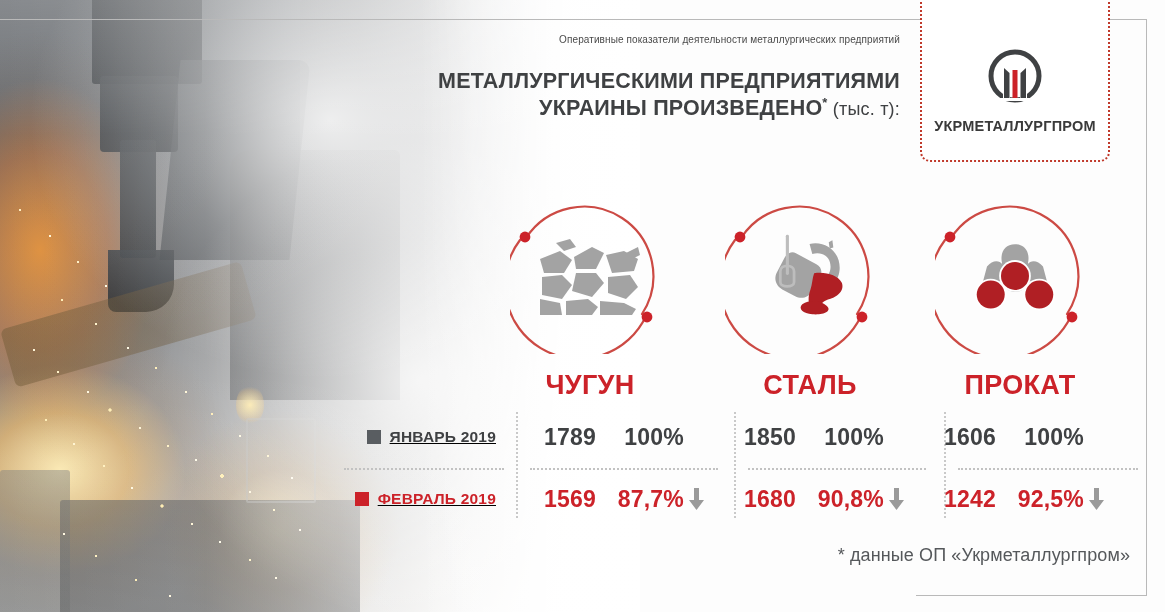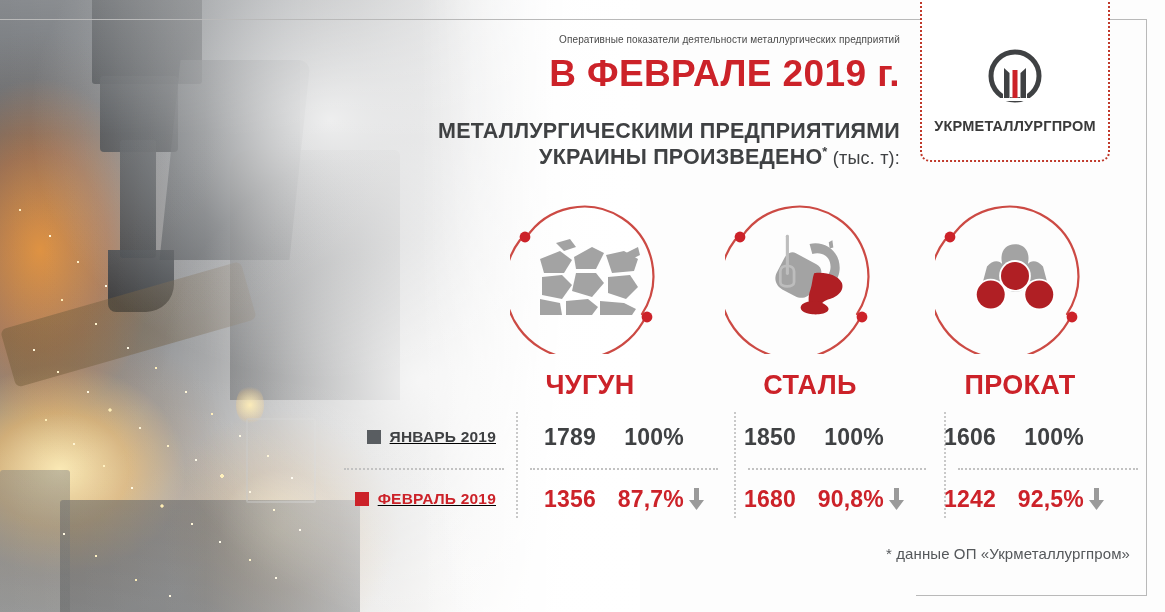--- a/index.html
+++ b/index.html
@@ -216,21 +216,21 @@
 
   .hsep { position: absolute; height: 0; border-top: 2px dotted #c2c2c2; }
   .hs-leg { left: 14px;  top: 48px; width: 160px; }
   .hs-c0  { left: 200px; top: 48px; width: 188px; }
   .hs-c1  { left: 418px; top: 48px; width: 178px; }
   .hs-c2  { left: 628px; top: 48px; width: 180px; }
 
   
   .footnote {
     position: absolute; left: 640px; top: 545px; width: 490px;
-    text-align: right; font-size: 15px; color: #55585b; letter-spacing: 0.1px;
+    text-align: right; font-size: 18px; color: #55585b; letter-spacing: 0.1px;
   }
 </style>
 </head>
 <body>
 
 <div id="root">
 
   <div class="photo">
     <div class="photo-base"></div>
     <div class="mach m1"></div>
@@ -262,21 +262,20 @@
       <path d="M21 22 L26.5 27 L26.5 55 L21 55 Z" fill="#3f4143"></path>
       <path d="M43 22 L37.5 27 L37.5 55 L43 55 Z" fill="#3f4143"></path>
       <rect x="29.5" y="24" width="5" height="31" fill="#cc2229"></rect>
       <rect x="17" y="52" width="30" height="3" fill="#ffffff"></rect>
     </svg>
     <div class="logo-text">УКРМЕТАЛЛУРГПРОМ</div>
   </div>
 
   <div class="header">
     <div class="kicker">Оперативные показатели деятельности металлургических предприятий</div>
-    <div class="big-title">В ФЕВРАЛЕ 2019 г.</div>
     <div class="sub-title">
       <div>МЕТАЛЛУРГИЧЕСКИМИ ПРЕДПРИЯТИЯМИ</div>
       <div><span>УКРАИНЫ ПРОИЗВЕДЕНО</span><span class="sup">*</span><span class="light"> (тыс. т):</span></div>
     </div>
   </div>
 
   <div class="circles">
 
     <div class="circ-wrap c0">
       <svg class="circ-svg" width="160" height="158" viewBox="0 0 160 158">
@@ -379,21 +378,21 @@
         <span class="arrow"></span>
       </div>
     </div>
 
     <div class="trow r1">
       <div class="legend">
         <span class="sq sq-feb"></span>
         <span class="legend-label lab-feb">ФЕВРАЛЬ 2019</span>
       </div>
       <div class="cell">
-        <span class="vol v-feb">1356</span>
+        <span class="vol v-feb">1569</span>
         <span class="pct p-feb">87,7%</span>
         <span class="arrow">
           <svg width="15" height="22" viewBox="0 0 15 22">
               <path d="M5 0 H10 V12 H15 L7.5 22 L0 12 H5 Z" fill="#9a9a9a"></path>
             </svg>
         </span>
       </div>
       <div class="cell">
         <span class="vol v-feb">1680</span>
         <span class="pct p-feb">90,8%</span>

